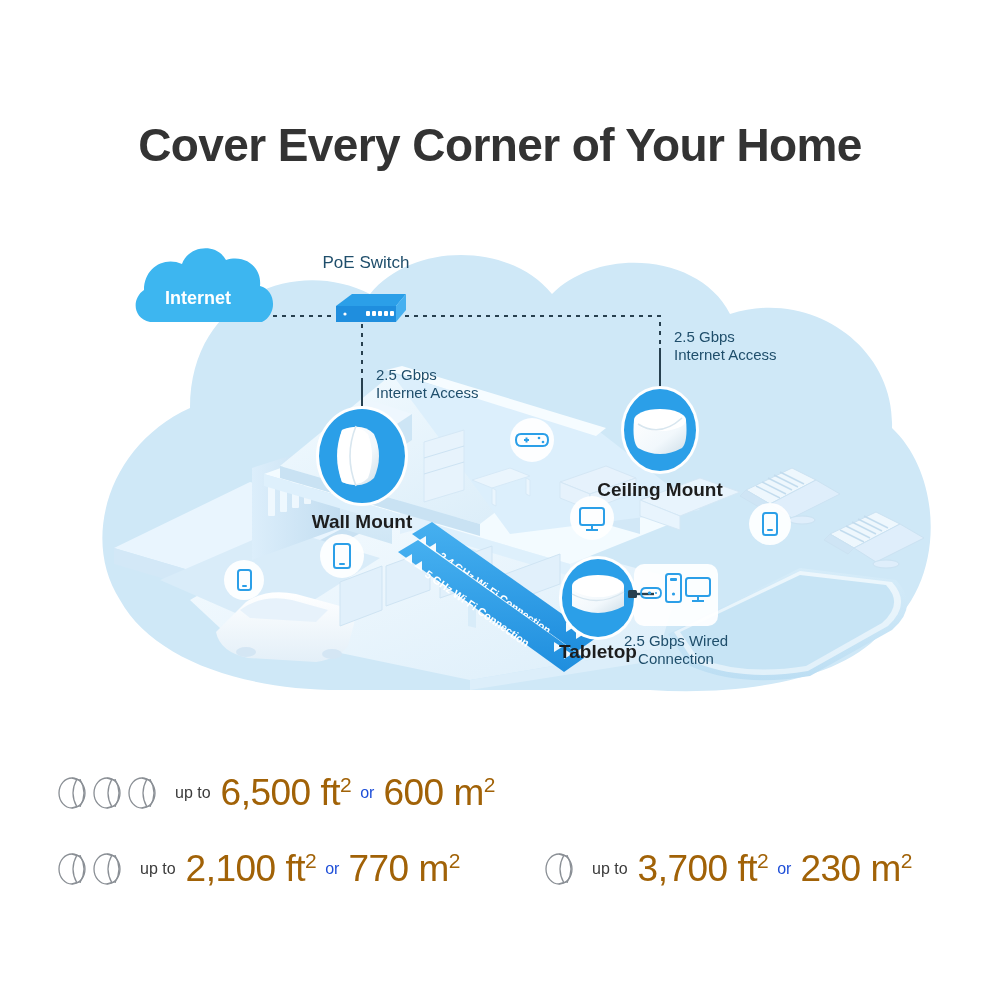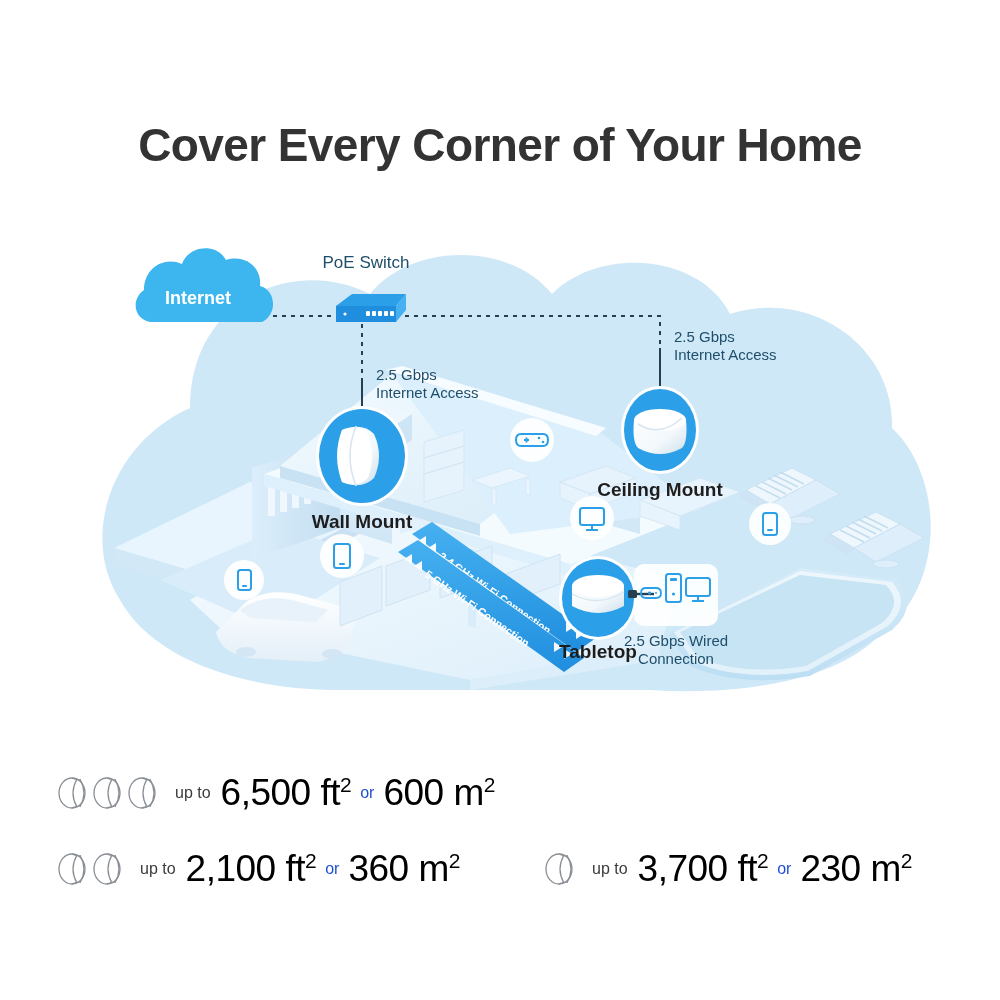--- a/index.html
+++ b/index.html
@@ -53,21 +53,21 @@
     font-size: 16px;
     color: #3b3b3b;
     font-weight: 400;
     margin-left: 12px;
     margin-right: 10px;
     white-space: nowrap;
   }
   .bignum {
     font-size: 37px;
     font-weight: 400;
-    color: #000000;
+    color: #a16207;
     letter-spacing: -0.5px;
     white-space: nowrap;
   }
   .bignum sup { font-size: 21px; vertical-align: super; line-height: 0; }
   .orlabel {
     font-size: 16px;
     color: #1d4ed8;
     margin-left: 9px;
     margin-right: 9px;
   }
@@ -471,21 +471,21 @@
             <path d="M 22 4.5 Q 30 18 22 31.5"></path>
             <path d="M 14 3.2 Q 24 6 22 4.5"></path>
             <path d="M 14 32.8 Q 24 30 22 31.5"></path>
             <path d="M 19 4 Q 11 18 19 32"></path>
       </g>
         </svg>
     </span>
     <span class="uptolabel">up to</span>
     <span class="bignum"><span>2,100</span>&nbsp;<span>ft</span><sup>2</sup></span>
     <span class="orlabel">or</span>
-    <span class="bignum"><span>360</span>&nbsp;<span>m</span><sup>2</sup></span>
+    <span class="bignum"><span>770</span>&nbsp;<span>m</span><sup>2</sup></span>
   </div>
 
   <div class="stat-row" id="stat-row-3">
     <span class="unit-icons">
       <svg width="32" height="36" viewBox="0 0 32 36">
           <g fill="none" stroke="#8a8f95" stroke-width="1.3">
         <ellipse cx="14" cy="18" rx="13" ry="15"></ellipse>
             <path d="M 22 4.5 Q 30 18 22 31.5"></path>
             <path d="M 14 3.2 Q 24 6 22 4.5"></path>
             <path d="M 14 32.8 Q 24 30 22 31.5"></path>

